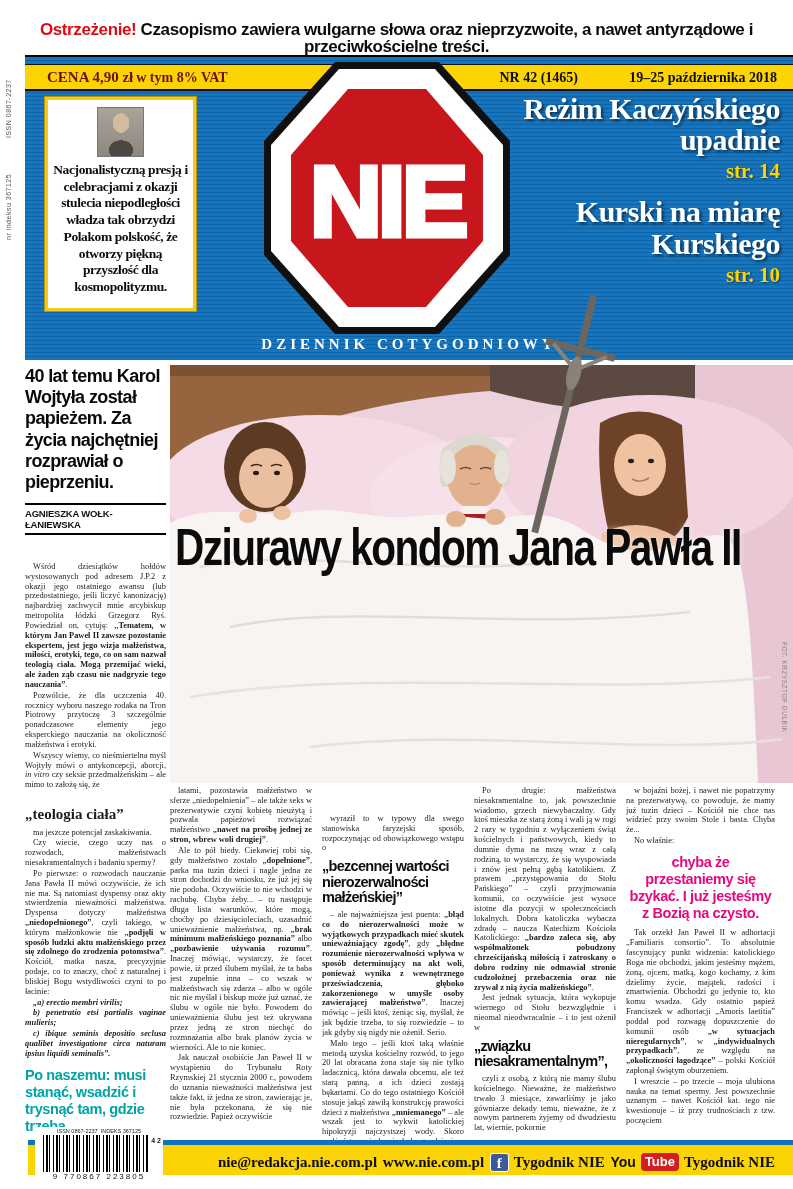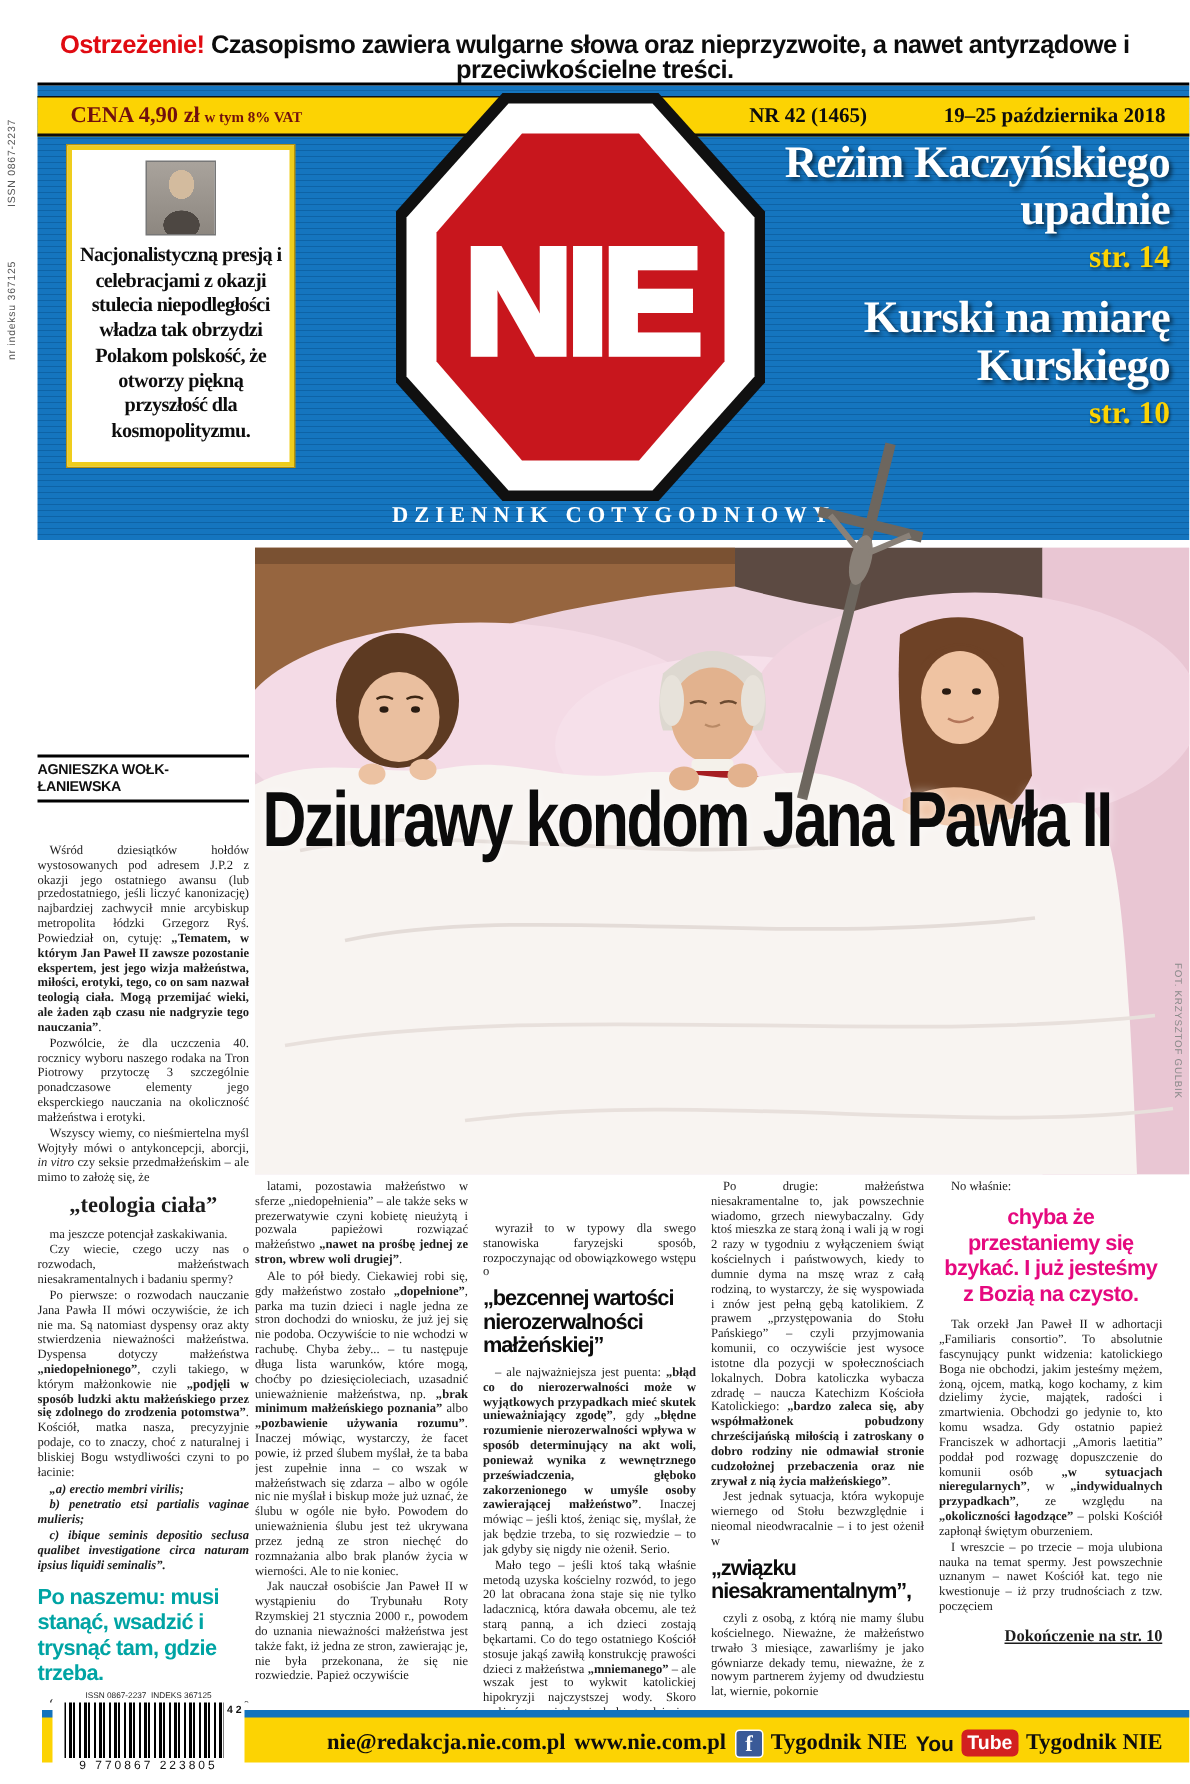--- a/index.html
+++ b/index.html
@@ -18,21 +18,21 @@
   #v-issn  { top:58px;  height:80px; }
   #v-index { top:150px; height:90px; }
 
   
   #masthead { position:absolute; left:25px; top:55px; width:768px; height:305px;
               border-top:2px solid #000;
               background:repeating-linear-gradient(180deg,#1575bf 0 3px,#0e63a6 3px 4px); }
   #yellowbar { position:absolute; left:0; top:7px; width:100%; height:27px; background:#fcd303;
                border-top:1px solid #111; border-bottom:2px solid #0d0d0d; }
   #price { position:absolute; left:22px; top:4px; font:bold 15px "Liberation Serif", serif; color:#70100e; }
-  #price .vat { font-size:10px; margin-left:3px; }
+  #price .vat { font-size:14px; margin-left:3px; }
   #issue { position:absolute; right:215px; top:5px; font:bold 14px "Liberation Serif", serif; color:#0d0d0d; }
   #idate { position:absolute; right:16px;  top:5px; font:bold 14px "Liberation Serif", serif; color:#0d0d0d; }
 
   #stopsign { position:absolute; left:237px; top:3px; width:250px; height:276px; z-index:5; }
   #stopsign text { font-family:"Liberation Sans", sans-serif; font-weight:bold; }
 
   #teaser-box { position:absolute; left:20px; top:40px; width:151px; height:214px; background:#fff;
                 border:3px solid #efcd1d; box-shadow:0 0 0 1px #b99308; text-align:center; z-index:4; }
   #teaser-photo { width:47px; height:50px; margin:7px auto 5px; border:1px solid #777;
                   background:
@@ -55,21 +55,21 @@
   #lead { position:absolute; left:25px; top:366px; width:146px;
           font:bold 18px/1.18 "Liberation Sans", sans-serif; color:#0a0a0a; letter-spacing:-0.6px; }
   #byline { position:absolute; left:25px; top:503px; width:141px;
             border-top:2px solid #000; border-bottom:2px solid #000; padding:3px 0;
             font:bold 9.5px "Liberation Sans", sans-serif; color:#111; letter-spacing:-0.2px; }
 
   .col { position:absolute; font:8.4px/1.17 "Liberation Serif", serif; text-align:justify;
          color:#1c1c1c; overflow:hidden; }
   .col p { margin:0 0 1px; text-indent:8px; }
   .col p.blk-latin  { font-weight:bold; font-style:italic; }
-  .col p.blk-shserif{ font:bold 15px/1.1 "Liberation Serif", serif; text-indent:0; text-align:center; margin:6px 0 5px; }
+  .col p.blk-shserif{ font:bold 15px/1.1 "Liberation Serif", serif; text-indent:0; text-align:left; margin:16px 0 5px; }
   .col p.blk-shcond { font:bold 14.5px/1.05 "Liberation Sans", sans-serif; letter-spacing:-0.7px;
                       text-indent:0; text-align:left; margin:6px 0 5px; color:#0d0d0d; }
   .col p.blk-shteal { font:bold 14.5px/1.18 "Liberation Sans", sans-serif; color:#00a4a4;
                       text-indent:0; text-align:left; margin:8px 0 6px; letter-spacing:-0.4px; }
   .col p.blk-shmag  { font:bold 14.5px/1.18 "Liberation Sans", sans-serif; color:#e5097f;
                       text-indent:0; text-align:center; margin:8px 0 6px; letter-spacing:-0.4px; }
   .col p.blk-cont   { font:bold 11px "Liberation Serif", serif; text-align:right;
                       text-decoration:underline; text-indent:0; margin-top:9px; }
   #col1 { left:25px;  top:562px; width:141px; height:573px; }
   #col2 { left:170px; top:786px; width:142px; height:352px; }
@@ -196,20 +196,21 @@
       <rect x="52" y="6" width="7" height="244" fill="#6d665e"></rect>
       <rect x="20" y="58" width="71" height="7" fill="#6d665e"></rect>
       <ellipse cx="55" cy="86" rx="7" ry="17" fill="#8a8178"></ellipse>
       <path d="M28,62 L52,80 M83,62 L59,80" stroke="#8a8178" stroke-width="4" fill="none"></path>
     </g>
   </svg>
 
   <div id="main-headline">Dziurawy kondom Jana Pawła II</div>
   <div id="photo-credit">FOT. KRZYSZTOF GULBIK</div>
 
+  <div id="lead">40 lat temu Karol Wojtyła został papieżem. Za życia najchętniej rozprawiał o pieprzeniu.</div>
   <div id="byline">AGNIESZKA WOŁK-ŁANIEWSKA</div>
 
   <div class="col" id="col1">
       <p class="blk-p">Wśród dziesiątków hołdów wystosowanych pod adresem J.P.2 z okazji jego ostatniego awansu (lub przedostatniego, jeśli liczyć kanonizację) najbardziej zachwycił mnie arcybiskup metropolita łódzki Grzegorz Ryś. Powiedział on, cytuję: <b>„Tematem, w którym Jan Paweł II zawsze pozostanie ekspertem, jest jego wizja małżeństwa, miłości, erotyki, tego, co on sam nazwał teologią ciała. Mogą przemijać wieki, ale żaden ząb czasu nie nadgryzie tego nauczania”</b>.</p>
       <p class="blk-p">Pozwólcie, że dla uczczenia 40. rocznicy wyboru naszego rodaka na Tron Piotrowy przytoczę 3 szczególnie ponadczasowe elementy jego eksperckiego nauczania na okoliczność małżeństwa i erotyki.</p>
       <p class="blk-p">Wszyscy wiemy, co nieśmiertelna myśl Wojtyły mówi o antykoncepcji, aborcji, <i>in vitro</i> czy seksie przedmałżeńskim – ale mimo to założę się, że</p>
       <p class="blk-shserif">„teologia ciała”</p>
       <p class="blk-p">ma jeszcze potencjał zaskakiwania.</p>
       <p class="blk-p">Czy wiecie, czego uczy nas o rozwodach, małżeństwach niesakramentalnych i badaniu spermy?</p>
       <p class="blk-p">Po pierwsze: o rozwodach nauczanie Jana Pawła II mówi oczywiście, że ich nie ma. Są natomiast dyspensy oraz akty stwierdzenia nieważności małżeństwa. Dyspensa dotyczy małżeństwa <b>„niedopełnionego”</b>, czyli takiego, w którym małżonkowie nie <b>„podjęli w sposób ludzki aktu małżeńskiego przez się zdolnego do zrodzenia potomstwa”</b>. Kościół, matka nasza, precyzyjnie podaje, co to znaczy, choć z naturalnej i bliskiej Bogu wstydliwości czyni to po łacinie:</p>
@@ -230,20 +231,21 @@
       <p class="blk-p">– ale najważniejsza jest puenta: <b>„błąd co do nierozerwalności może w wyjątkowych przypadkach mieć skutek unieważniający zgodę”</b>, gdy <b>„błędne rozumienie nierozerwalności wpływa w sposób determinujący na akt woli, ponieważ wynika z wewnętrznego przeświadczenia, głęboko zakorzenionego w umyśle osoby zawierającej małżeństwo”</b>. Inaczej mówiąc – jeśli ktoś, żeniąc się, myślał, że jak będzie trzeba, to się rozwiedzie – to jak gdyby się nigdy nie ożenił. Serio.</p>
       <p class="blk-p">Mało tego – jeśli ktoś taką właśnie metodą uzyska kościelny rozwód, to jego 20 lat obracana żona staje się nie tylko ladacznicą, która dawała obcemu, ale też starą panną, a ich dzieci zostają bękartami. Co do tego ostatniego Kościół stosuje jakąś zawiłą konstrukcję prawości dzieci z małżeństwa <b>„mniemanego”</b> – ale wszak jest to wykwit katolickiej hipokryzji najczystszej wody. Skoro małżeństwa nigdy nie było, to dzieci są bękartami i tyle.</p>
     </div>
   <div class="col" id="col4">
       <p class="blk-p">Po drugie: małżeństwa niesakramentalne to, jak powszechnie wiadomo, grzech niewybaczalny. Gdy ktoś mieszka ze starą żoną i wali ją w rogi 2 razy w tygodniu z wyłączeniem świąt kościelnych i państwowych, kiedy to dumnie dyma na mszę wraz z całą rodziną, to wystarczy, że się wyspowiada i znów jest pełną gębą katolikiem. Z prawem „przystępowania do Stołu Pańskiego” – czyli przyjmowania komunii, co oczywiście jest wysoce istotne dla pozycji w społecznościach lokalnych. Dobra katoliczka wybacza zdradę – naucza Katechizm Kościoła Katolickiego: <b>„bardzo zaleca się, aby współmałżonek pobudzony chrześcijańską miłością i zatroskany o dobro rodziny nie odmawiał stronie cudzołożnej przebaczenia oraz nie zrywał z nią życia małżeńskiego”</b>.</p>
       <p class="blk-p">Jest jednak sytuacja, która wykopuje wiernego od Stołu bezwzględnie i nieomal nieodwracalnie – i to jest ożenił w</p>
       <p class="blk-shcond">„związku niesakramentalnym”,</p>
       <p class="blk-p">czyli z osobą, z którą nie mamy ślubu kościelnego. Nieważne, że małżeństwo trwało 3 miesiące, zawarliśmy je jako gówniarze dekady temu, nieważne, że z nowym partnerem żyjemy od dwudziestu lat, wiernie, pokornie</p>
     </div>
   <div class="col" id="col5">
+      <p class="blk-p">w bojaźni bożej, i nawet nie popatrzymy na prezerwatywę, co powoduje, że mamy już tuzin dzieci – Kościół nie chce nas widzieć przy swoim Stole i basta. Chyba że...</p>
       <p class="blk-p">No właśnie:</p>
       <p class="blk-shmag">chyba że przestaniemy się bzykać. I już jesteśmy z Bozią na czysto.</p>
       <p class="blk-p">Tak orzekł Jan Paweł II w adhortacji „Familiaris consortio”. To absolutnie fascynujący punkt widzenia: katolickiego Boga nie obchodzi, jakim jesteśmy mężem, żoną, ojcem, matką, kogo kochamy, z kim dzielimy życie, majątek, radości i zmartwienia. Obchodzi go jedynie to, kto komu wsadza. Gdy ostatnio papież Franciszek w adhortacji „Amoris laetitia” poddał pod rozwagę dopuszczenie do komunii osób <b>„w sytuacjach nieregularnych”</b>, w <b>„indywidualnych przypadkach”</b>, ze względu na <b>„okoliczności łagodzące”</b> – polski Kościół zapłonął świętym oburzeniem.</p>
       <p class="blk-p">I wreszcie – po trzecie – moja ulubiona nauka na temat spermy. Jest powszechnie uznanym – nawet Kościół kat. tego nie kwestionuje – iż przy trudnościach z tzw. poczęciem</p>
       <p class="blk-cont">Dokończenie na str. 10</p>
     </div>
 
   <div id="footer">
     <span class="f-item">nie@redakcja.nie.com.pl</span>
     <span class="f-item">www.nie.com.pl</span>

